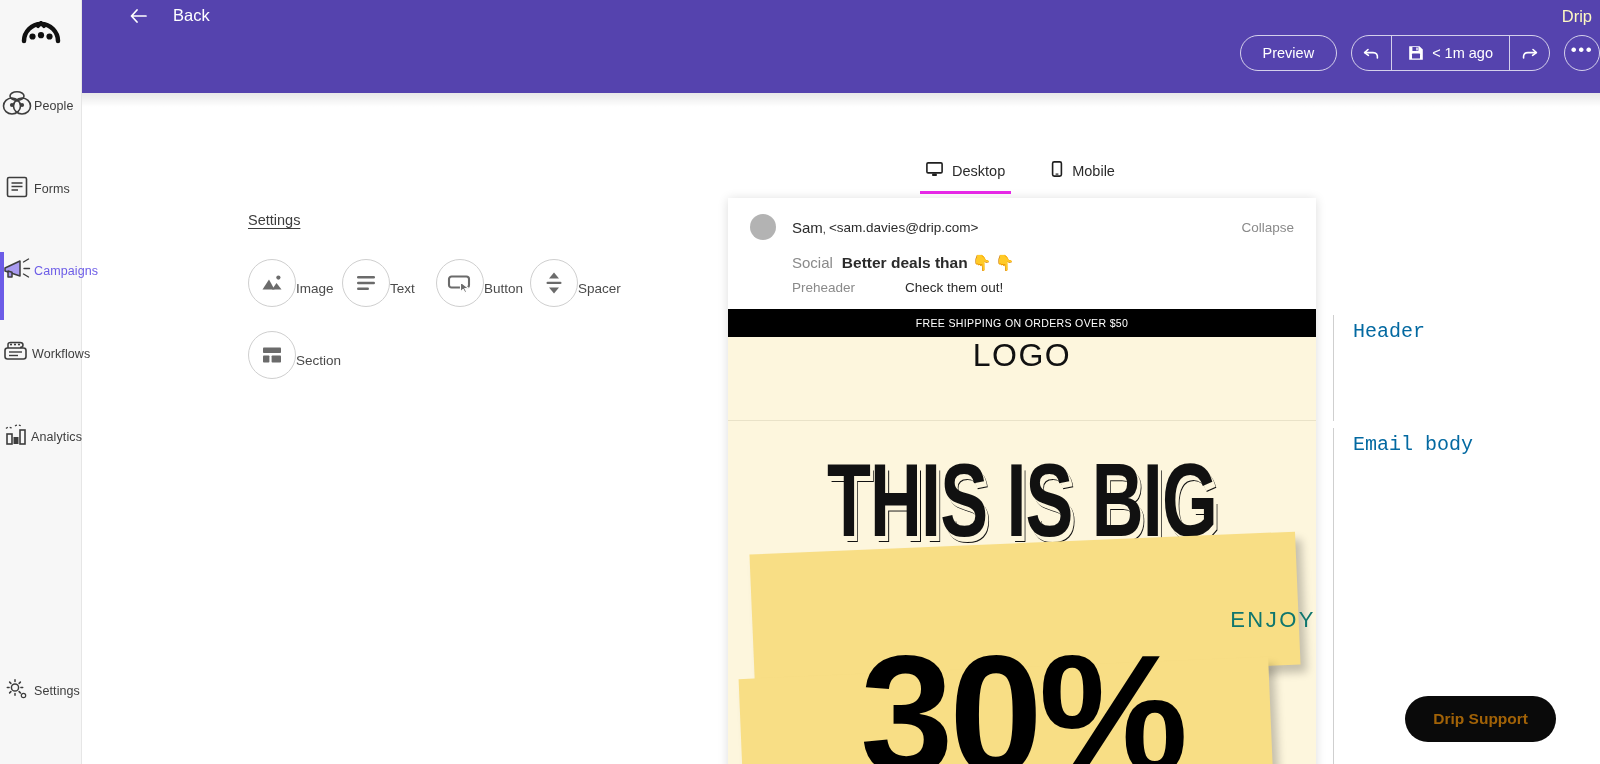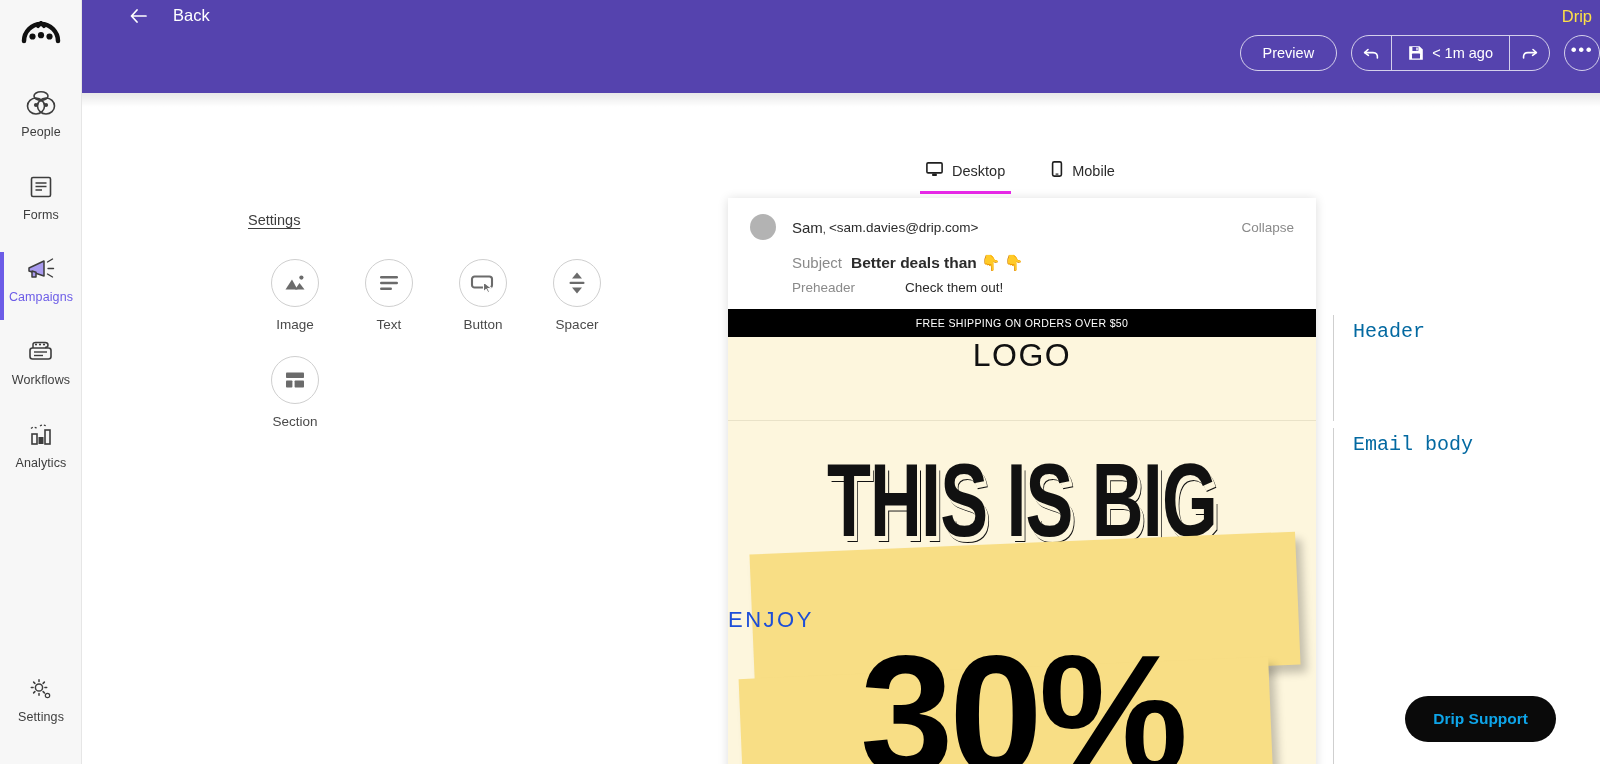--- a/index.html
+++ b/index.html
@@ -18,21 +18,21 @@
     border-right: 1px solid #e6e6e6;
     z-index: 30;
   }
   #brand-logo {
     position: absolute; left: 0; top: 8px;
     width: 82px; height: 60px;
     display: flex; align-items: center; justify-content: center;
   }
   .nav-item {
     position: absolute; left: 0; width: 82px;
-    display: flex; flex-direction: column;
+    display: flex; flex-direction: row;
     align-items: center; justify-content: flex-start;
     cursor: pointer;
     text-decoration: none;
   }
   .nav-icon {
     width: 34px; height: 34px;
     display: flex; align-items: center; justify-content: center;
   }
   .nav-label {
     margin-top: 5px;
@@ -65,21 +65,21 @@
   #back-button {
     position: absolute; left: 48px; top: 6px;
     display: flex; align-items: center; gap: 26px;
     color: #ffffff; font-size: 16.5px;
     cursor: pointer;
     background: none; border: none;
     font-family: inherit;
   }
   #app-title {
     position: absolute; right: 8px; top: 7px;
-    color: #fde047; font-size: 16.5px;
+    color: #fef9c3; font-size: 16.5px;
     white-space: nowrap;
   }
   #top-actions {
     position: absolute; right: 0; top: 35px;
     display: flex; align-items: center; gap: 0;
     height: 36px;
   }
   .pill-btn {
     height: 36px;
     border: 1px solid rgba(255,255,255,0.75);
@@ -148,21 +148,21 @@
     cursor: pointer;
   }
   #block-grid {
     margin-top: 30px;
     display: grid;
     grid-template-columns: repeat(4, 94px);
     row-gap: 24px;
   }
   .block-item {
     width: 94px;
-    display: flex; flex-direction: column; align-items: center;
+    display: flex; flex-direction: row; align-items: center;
     cursor: pointer;
   }
   .block-circle {
     width: 48px; height: 48px; border-radius: 50%;
     border: 1px solid #cfcfcf; background: #fff;
     display: flex; align-items: center; justify-content: center;
   }
   .block-label {
     margin-top: 10px; font-size: 13.5px; color: #4a4a4a;
     white-space: nowrap; text-align: center;
@@ -264,22 +264,22 @@
   #ribbon-1 {
     left: 24px; top: 122px; width: 546px; height: 133px;
     transform: rotate(-2.4deg);
   }
   #ribbon-2 {
     left: 14px; top: 247px; width: 530px; height: 175px;
     transform: rotate(-2.4deg);
   }
   #enjoy-text {
     position: absolute; top: 186px; left: 0; right: 0;
-    text-align: left;
-    font-size: 22px; color: #1d4ed8; letter-spacing: 2.5px;
+    text-align: right;
+    font-size: 22px; color: #0f766e; letter-spacing: 2.5px;
     z-index: 5;
   }
   #pct-text {
     position: absolute; top: 210px; left: 0; right: 0;
     text-align: center;
     font-size: 168px; font-weight: bold; color: #000;
     line-height: 1;
     letter-spacing: -4px;
     z-index: 6;
     font-family: "Liberation Sans", sans-serif;
@@ -291,21 +291,21 @@
     font-size: 20px; color: #0369a1; font-family: Liberation Mono, monospace;
   }
   .struct-rule {
     position: absolute; width: 1px; background: #cfcfcf;
   }
 
   
   #support-button {
     position: absolute; right: 44px; bottom: 22px;
     height: 46px; padding: 0 28px;
-    background: #0a0a0a; color: #0ea5e9;
+    background: #0a0a0a; color: #a16207;
     border-radius: 23px; border: none;
     font-family: inherit; font-size: 15.5px; font-weight: bold;
     cursor: pointer;
     display: flex; align-items: center; justify-content: center;
     z-index: 40;
   }
 </style>
 </head>
 <body>
 
@@ -538,21 +538,21 @@
   <section id="email-card">
 
     <div id="email-meta">
       <div id="meta-row-1">
         <span id="avatar"></span>
         <span id="from-line"><span>Sam</span><span style="font-size:11px;">, </span><span style="font-size:13.5px;vertical-align:1px;">&lt;sam.davies@drip.com&gt;</span></span>
         <span id="collapse-link">Collapse</span>
       </div>
 
       <div id="subject-row">
-        <span id="subject-label">Subject</span>
+        <span id="subject-label">Social</span>
         <span id="subject-value">Better deals than 👇 👇</span>
       </div>
 
       <div id="preheader-row">
         <span id="preheader-label">Preheader</span>
         <span id="preheader-value">Check them out!</span>
       </div>
     </div>
 
     <div id="promo-bar-wrap">

